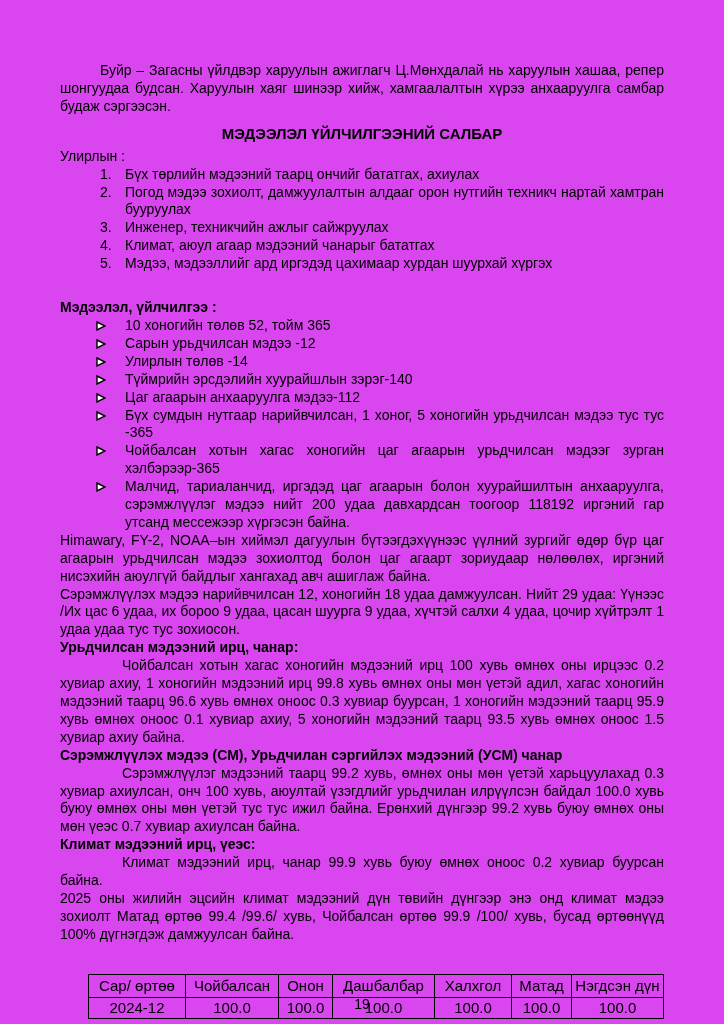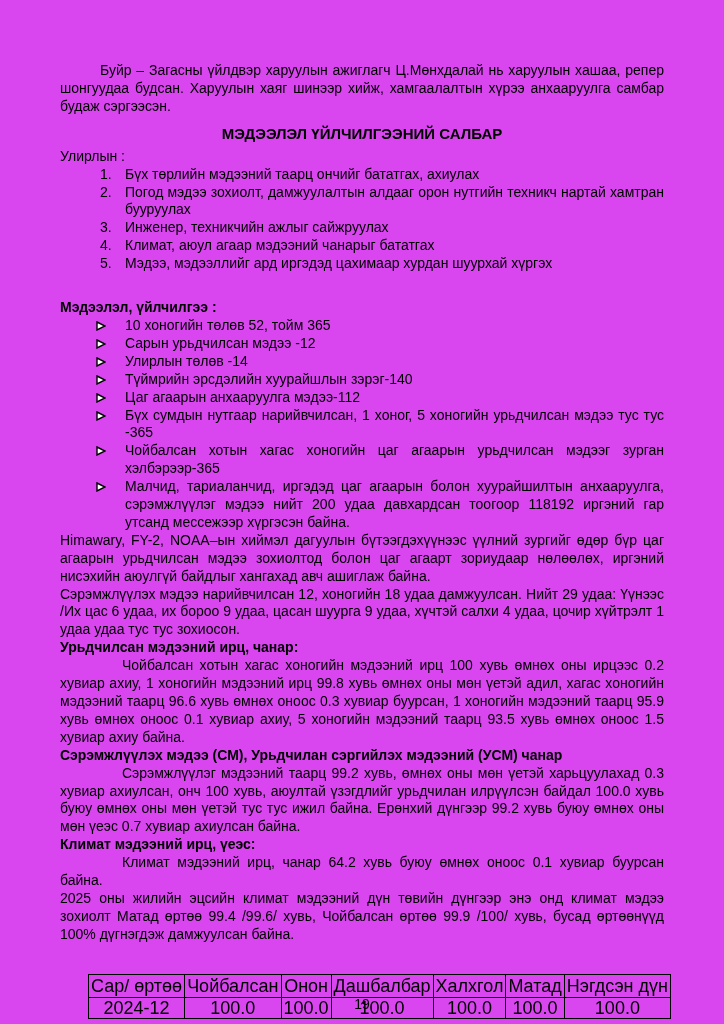--- a/index.html
+++ b/index.html
@@ -36,21 +36,21 @@
   table.report{
     border-collapse:collapse;
     margin:30px 0 0 28px;
     table-layout:fixed;
   }
   table.report td,table.report th{
     border:1px solid #000;
     text-align:center;
     vertical-align:middle;
     font-weight:normal;
-    font-size:18px;
+    font-size:15px;
     line-height:16px;
     padding:2px 2px;
     overflow:hidden;
     white-space:nowrap;
   }
   table.report th{padding:3px 2px;}
   .c0{width:97px;}.c1{width:93px;}.c2{width:54px;}.c3{width:102px;}
   .c4{width:77px;}.c5{width:60px;}.c6{width:92px;}
   .pagenum{
     position:absolute;
@@ -128,21 +128,21 @@
   <p class="para">Сэрэмжлүүлэх мэдээ нарийвчилсан 12, хоногийн 18 удаа дамжуулсан. Нийт 29 удаа: Үүнээс /Их цас 6 удаа, их бороо 9 удаа, цасан шуурга 9 удаа, хүчтэй салхи 4 удаа, цочир хүйтрэлт 1 удаа удаа тус тус зохиосон.</p>
 
 
   <p class="para bold">Урьдчилсан мэдээний ирц, чанар:</p>
   <p class="para indent">Чойбалсан хотын хагас хоногийн мэдээний ирц 100 хувь өмнөх оны ирцээс 0.2 хувиар ахиу, 1 хоногийн мэдээний ирц 99.8 хувь өмнөх оны мөн үетэй адил, хагас хоногийн мэдээний таарц 96.6 хувь өмнөх оноос 0.3 хувиар буурсан, 1 хоногийн мэдээний таарц 95.9 хувь өмнөх оноос 0.1 хувиар ахиу, 5 хоногийн мэдээний таарц 93.5 хувь өмнөх оноос 1.5 хувиар ахиу байна.</p>
 
   <p class="para bold">Сэрэмжлүүлэх мэдээ (СМ), Урьдчилан сэргийлэх мэдээний (УСМ) чанар</p>
   <p class="para indent">Сэрэмжлүүлэг мэдээний таарц 99.2 хувь, өмнөх оны мөн үетэй харьцуулахад 0.3 хувиар ахиулсан, онч 100 хувь, аюултай үзэгдлийг урьдчилан илрүүлсэн байдал 100.0 хувь буюу өмнөх оны мөн үетэй тус тус ижил байна. Ерөнхий дүнгээр 99.2 хувь буюу өмнөх оны мөн үеэс 0.7 хувиар ахиулсан байна.</p>
 
   <p class="para bold">Климат мэдээний ирц, үеэс:</p>
-  <p class="para indent">Климат мэдээний ирц, чанар 64.2 хувь буюу өмнөх оноос 0.1 хувиар буурсан байна.</p>
+  <p class="para indent">Климат мэдээний ирц, чанар 99.9 хувь буюу өмнөх оноос 0.2 хувиар буурсан байна.</p>
   <p class="para">2025 оны жилийн эцсийн климат мэдээний дүн төвийн дүнгээр энэ онд климат мэдээ зохиолт Матад өртөө 99.4 /99.6/ хувь, Чойбалсан өртөө 99.9 /100/ хувь, бусад өртөөнүүд 100% дүгнэгдэж дамжуулсан байна.</p>
 
   <table class="report">
     <colgroup>
       <col class="c0">
         <col class="c1">
         <col class="c2">
         <col class="c3">
         <col class="c4">
         <col class="c5">

